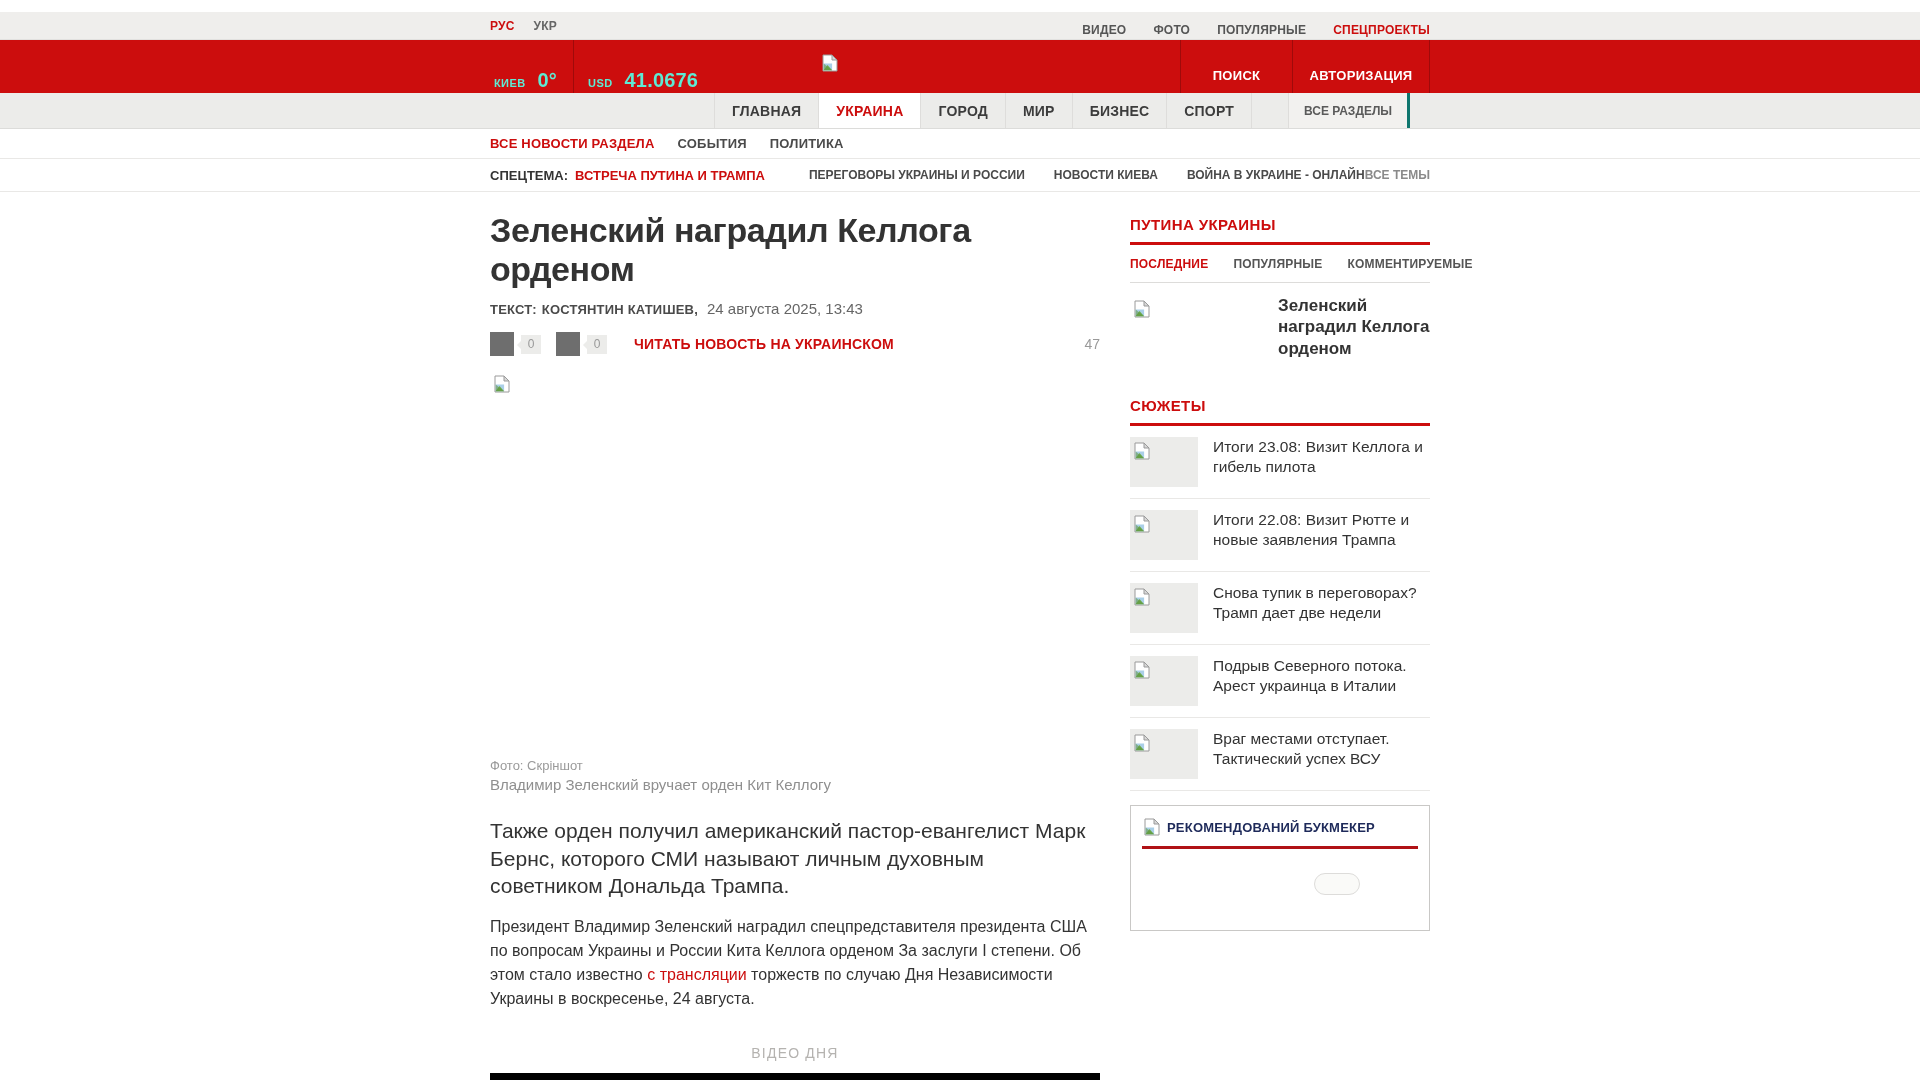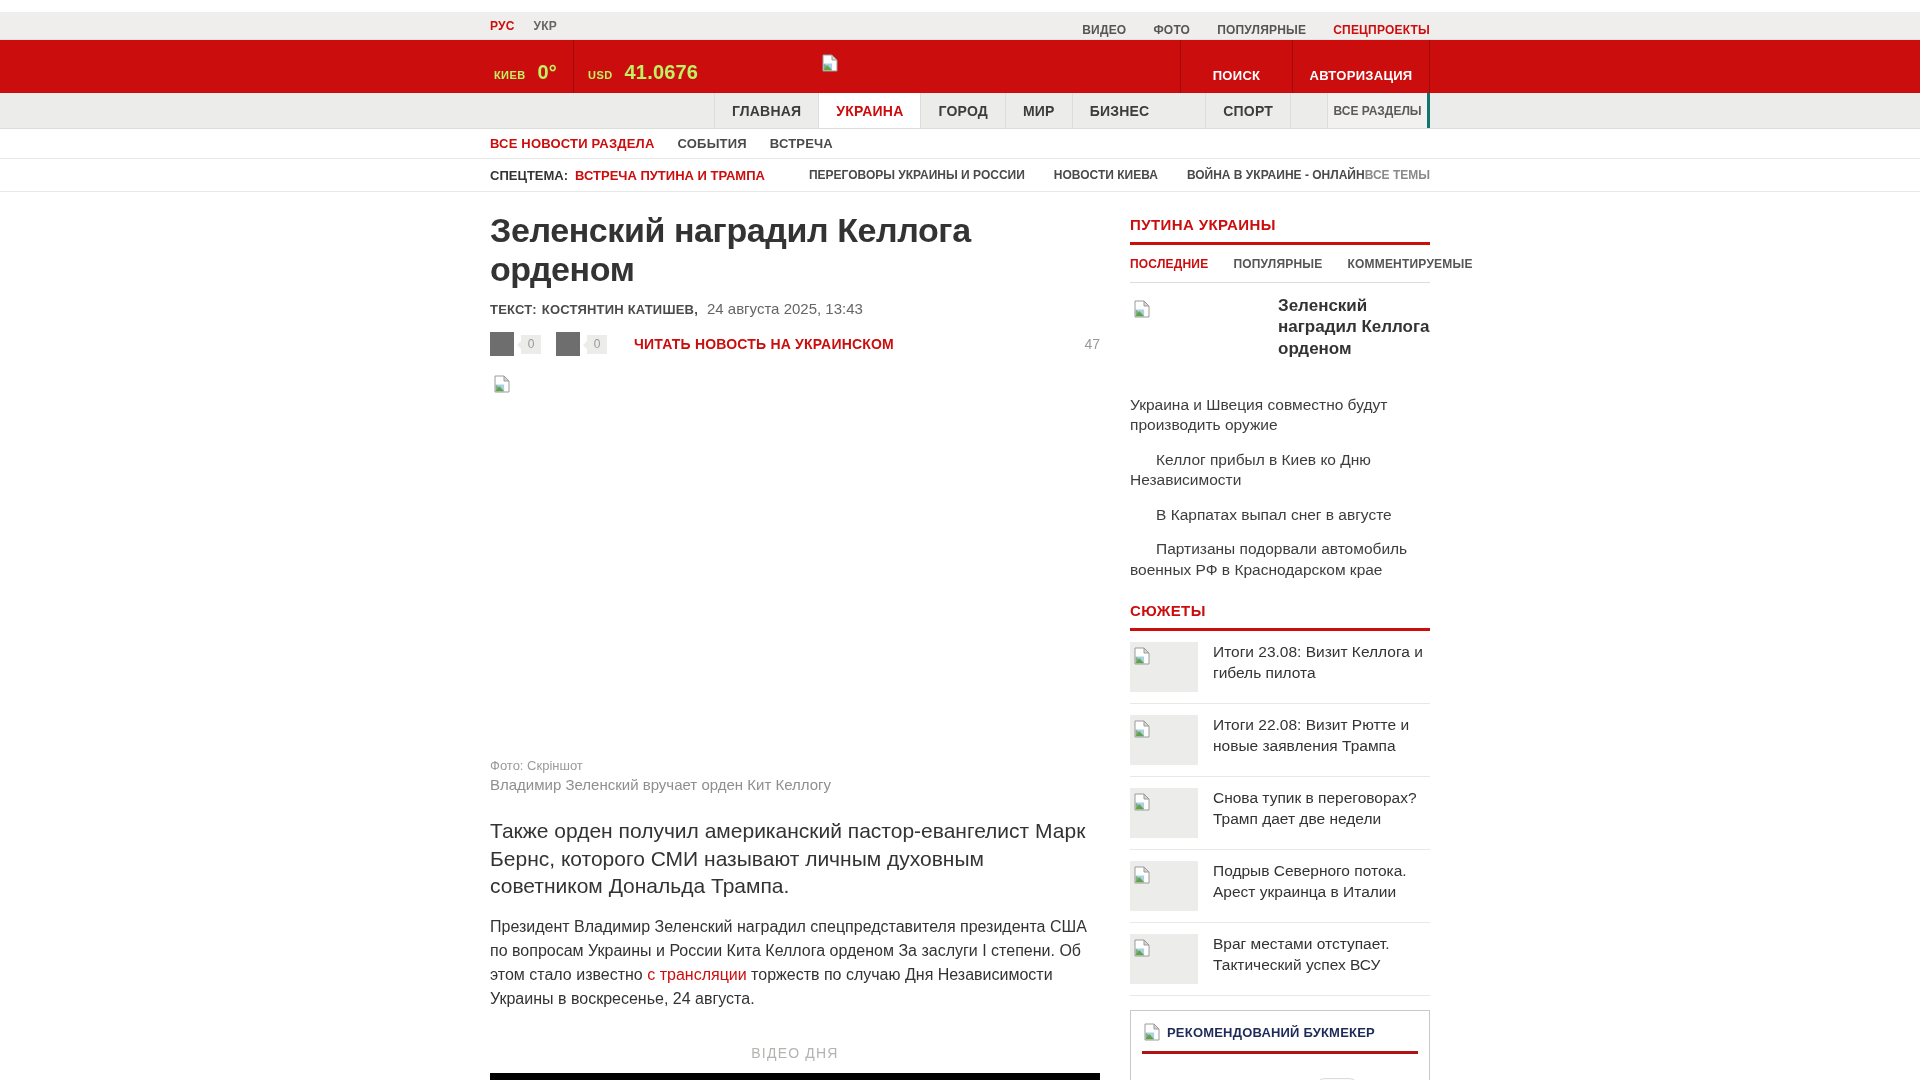--- a/index.html
+++ b/index.html
@@ -14,39 +14,39 @@
   .lang-group { display:flex; gap:19px; }
   .lang { font-size:12px; font-weight:bold; color:#666; cursor:pointer; letter-spacing:.2px; }
   .lang.active { color:#cc0d0d; }
   .top-links { display:flex; gap:27px;margin-top:8px; }
   .top-link { font-size:12px; font-weight:bold; color:#555; cursor:pointer; letter-spacing:.2px; }
   .top-link.accent { color:#cc0d0d; }
 
   
   .redbar { background:#cc0d0d; height:53px; }
   .redbar .container { height:100%; display:flex; align-items:stretch; }
-  .red-seg { display:flex; align-items:flex-end; padding:0 16px 9px 4px; color:#bef264; }
+  .red-seg { display:flex; align-items:flex-end; padding:0 16px 1px 4px; color:#5eead4; }
   .red-seg.bordered { border-left:1px solid rgba(0,0,0,.22); padding-left:14px; }
   .red-small { font-size:11px; font-weight:bold; letter-spacing:.4px; padding-bottom:3px; margin-right:12px; }
   .red-big { font-size:20px; font-weight:bold; letter-spacing:.2px; }
   .red-logo { position:absolute; left:330px; top:13px; }
   .red-right { margin-left:auto; display:flex; align-items:stretch; }
   .red-btn { display:flex; align-items:flex-end; justify-content:center; padding-bottom:10px;
     color:#fff; font-size:13px; font-weight:bold; letter-spacing:.3px;
     border-left:1px solid rgba(0,0,0,.22); cursor:pointer; }
   .red-btn.search { width:112px; }
   .red-btn.auth { width:138px; border-right:1px solid rgba(0,0,0,.22); }
 
   
   .navbar { background:#ececea; border-bottom:1px solid #dcdcda; height:36px; }
   .navbar .container { display:flex; height:100%; }
   .nav-tabs { display:flex; margin-left:224px; }
   .nav-tab { padding:0 17px; display:flex; align-items:center; font-size:14px; font-weight:bold;
     color:#3c3c3c; border-left:1px solid #dedddb; cursor:pointer; letter-spacing:.2px; }
-  .nav-tab:last-child { border-right:1px solid #dedddb;margin-left:39px; }
+  .nav-tab:last-child { border-right:1px solid #dedddb; }
   .nav-tab.active { background:#fff; color:#cc0d0d; }
   .all-sections { margin-left:36px; width:122px; display:flex; align-items:center; justify-content:center;
     background:#f2f1ef; border-left:1px solid #dedddb; border-right:3px solid #0f766e;
     font-size:12px; font-weight:bold; color:#5a5a5a; cursor:pointer; }
 
   
   .subnav { height:30px; border-bottom:1px solid #e9e8e6; }
   .subnav .container { display:flex; align-items:center; gap:23px; height:100%; }
   .subnav-link { font-size:13px; font-weight:bold; color:#4a4a4a; cursor:pointer; letter-spacing:.2px; }
   .subnav-link.accent { color:#cc0d0d; }
@@ -180,21 +180,21 @@
       <div class="nav-tab">СПОРТ</div>
     </div>
     <div class="all-sections">ВСЕ РАЗДЕЛЫ</div>
   </div>
 </div>
 
 <div class="subnav">
   <div class="container">
     <span class="subnav-link accent">ВСЕ НОВОСТИ РАЗДЕЛА</span>
     <span class="subnav-link">СОБЫТИЯ</span>
-    <span class="subnav-link">ВСТРЕЧА</span>
+    <span class="subnav-link">ПОЛИТИКА</span>
   </div>
 </div>
 
 <div class="spectema">
   <div class="container">
     <span class="st-label">СПЕЦТЕМА:</span>
     <span class="st-feature">ВСТРЕЧА ПУТИНА И ТРАМПА</span>
     <div class="st-topics">
       <span class="st-topic">ПЕРЕГОВОРЫ УКРАИНЫ И РОССИИ</span>
       <span class="st-topic">НОВОСТИ КИЕВА</span>
@@ -258,26 +258,20 @@
 
     <div class="featured">
       <div class="featured-thumb">
         <svg class="bimg corner">
             <use href="#broken-img"></use>
           </svg>
       </div>
       <div class="featured-title">Зеленский наградил Келлога орденом</div>
     </div>
 
-    <div class="latest">
-      <div class="latest-item">Украина и Швеция совместно будут производить оружие</div>
-      <div class="latest-item indent">Келлог прибыл в Киев ко Дню Независимости</div>
-      <div class="latest-item indent">В Карпатах выпал снег в августе</div>
-      <div class="latest-item indent">Партизаны подорвали автомобиль военных РФ в Краснодарском крае</div>
-    </div>
 
     <div class="sb-plots">
       <div class="sb-title">СЮЖЕТЫ</div>
       <div class="sb-rule"></div>
 
       <div class="plot-item">
         <div class="plot-thumb">
           <svg class="bimg corner">
               <use href="#broken-img"></use>
             </svg>

